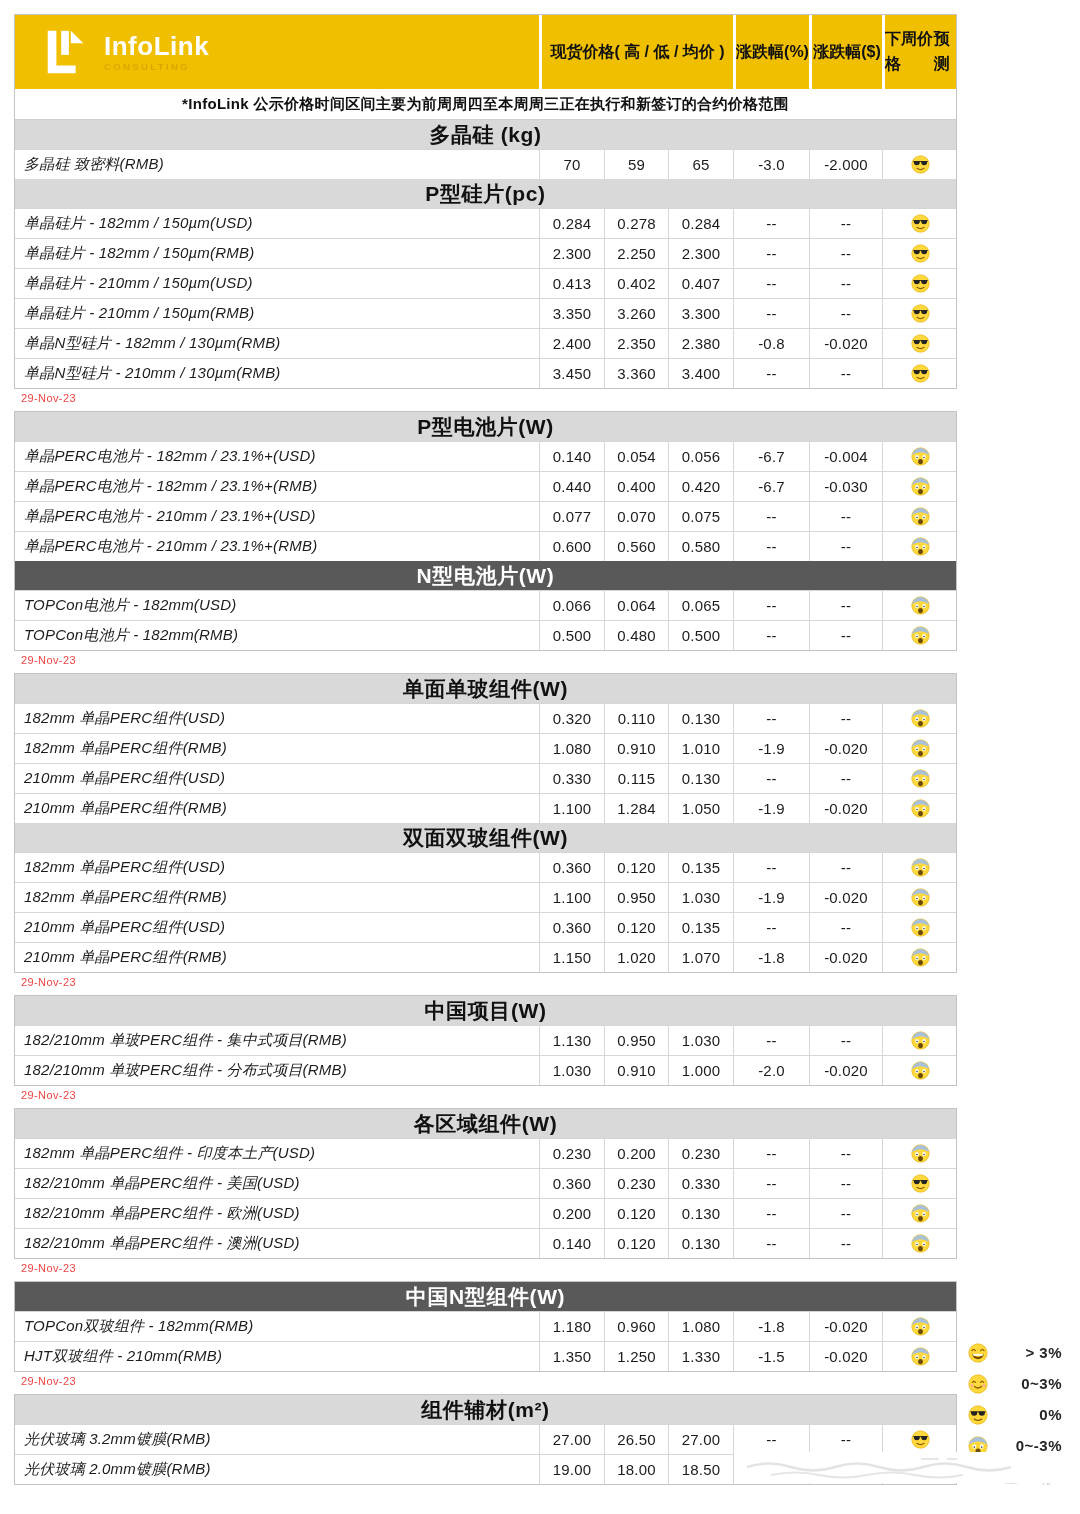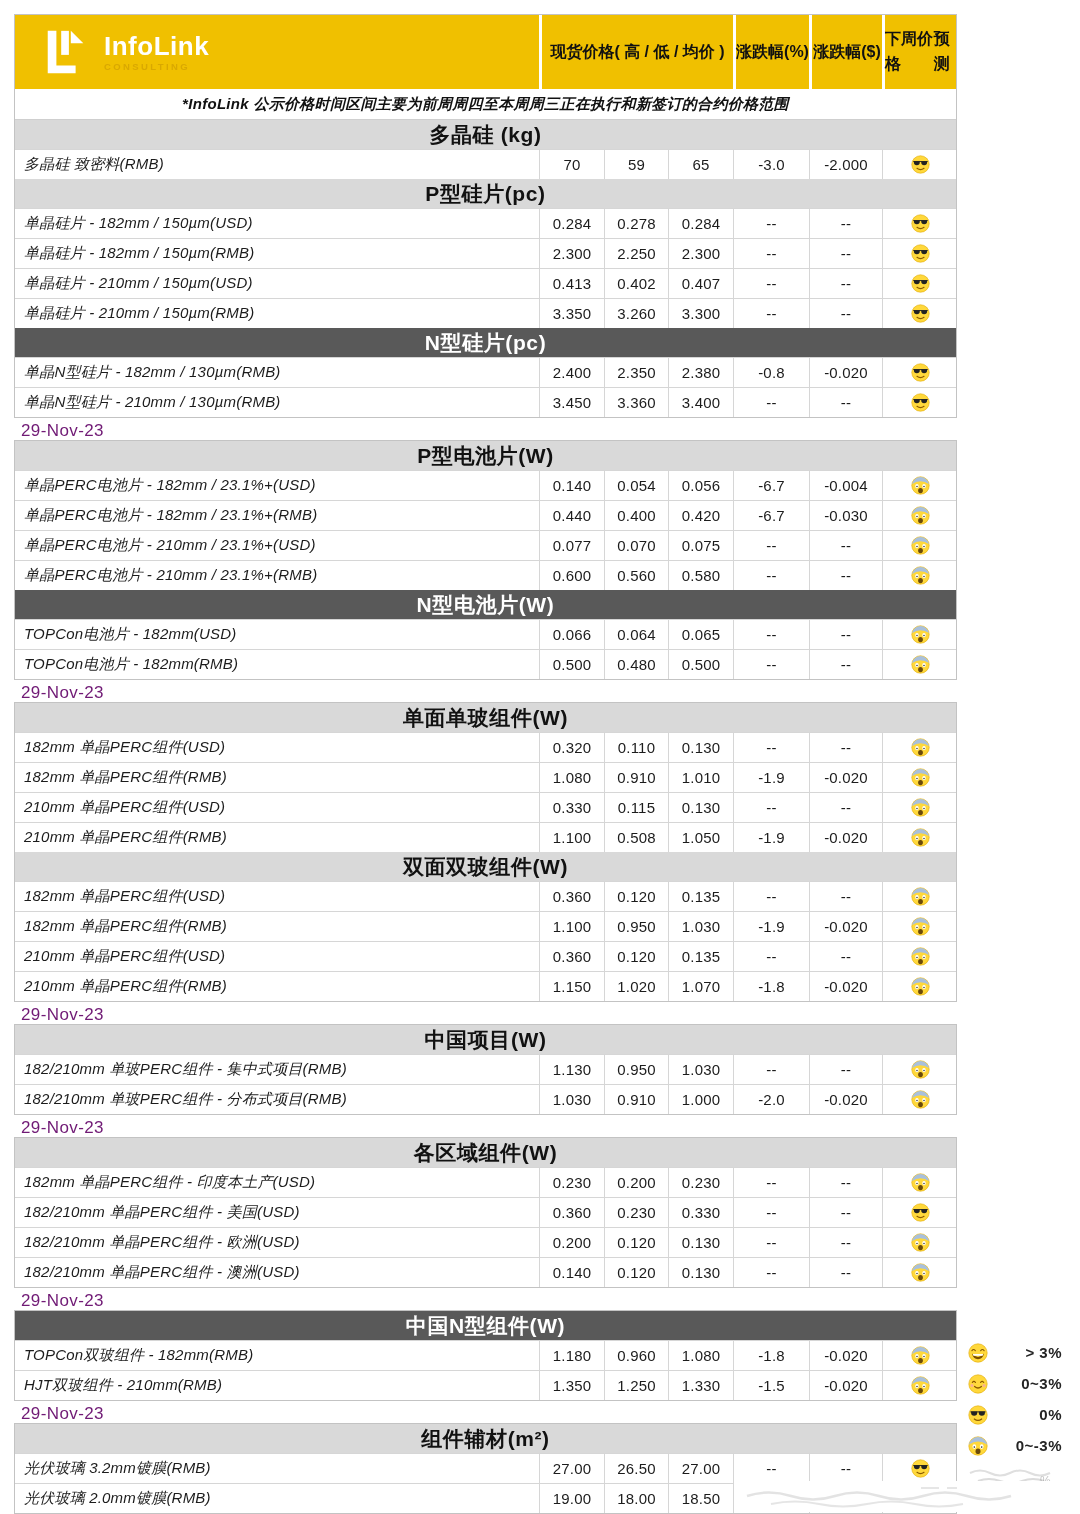--- a/index.html
+++ b/index.html
@@ -12,32 +12,32 @@
   .block.rel{position:relative;}
   
   .masthead{display:grid;grid-template-columns:524px 194px 76px 73px 76px;height:74px;background:#F0C000;}
   .mh{display:flex;flex-direction:row;justify-content:center;align-items:center;
       font-weight:bold;color:#111;font-size:16px;line-height:1.55;box-sizing:border-box;}
   .mh + .mh{border-left:3px solid #ffffff;}
   .logo-cell{flex-direction:row;justify-content:flex-start;align-items:center;padding-left:26px;gap:13px;}
   .brand-name{color:#ffffff;font-size:26px;font-weight:bold;letter-spacing:.5px;line-height:1;}
   .consulting{color:#D9A800;font-size:9.5px;letter-spacing:2.4px;font-weight:bold;margin-top:3px;line-height:1;}
   .note{height:30px;display:flex;align-items:center;justify-content:center;font-weight:bold;
-        font-size:15px;color:#111;border-bottom:1px solid #cfcfcf;letter-spacing:.3px;font-style:italic;}
+        font-size:15px;color:#111;border-bottom:1px solid #cfcfcf;letter-spacing:.3px;}
   
   .sec{height:29px;display:flex;align-items:center;justify-content:center;font-weight:bold;
        font-size:21px;background:#D9D9D9;color:#111;letter-spacing:.6px;}
   .sec.dark{background:#595959;color:#ffffff;}
   .row{display:grid;grid-template-columns:524px 65px 64px 65px 76px 73px 76px;height:29px;border-top:1px solid #d6d6d6;}
   .row > div{display:flex;align-items:center;justify-content:center;font-size:15px;color:#1c1c1c;
              border-left:1px solid #d6d6d6;letter-spacing:.2px;overflow:hidden;}
   .row > div:first-child{justify-content:flex-start;padding-left:9px;border-left:none;font-style:italic;}
   .neg{color:#DD4A4A;}
   .dash{color:#3c3c3c;}
-  .date{height:22px;padding:3px 0 0 7px;font-size:17px;color:#701a75;letter-spacing:.4px;box-sizing:border-box;}
+  .date{height:22px;padding:3px 0 0 7px;font-size:11px;color:#ef4444;letter-spacing:.4px;box-sizing:border-box;}
   .emo{width:19px;height:19px;display:block;}
   
   .legend{position:absolute;left:958px;top:1337px;width:104px;z-index:2;}
   .legend-row{display:flex;align-items:center;height:31px;}
   .legend-icon{width:20px;height:20px;margin-left:10px;flex:0 0 auto;}
   .legend-icon .emo{width:20px;height:20px;}
   .legend-label{flex:1;text-align:right;font-size:15px;font-weight:bold;color:#242424;letter-spacing:.5px;}
   .legend-erased{width:92px;height:26px;margin-left:8px;}
   
   .whiteout{position:absolute;left:719px;top:57px;width:318px;height:31px;background:#ffffff;z-index:3;}
@@ -158,21 +158,20 @@
         <div>
           <svg class="emo" viewBox="0 0 20 20">
     <circle cx="10" cy="10" r="9.2" fill="#FFD83B" stroke="#E0A800" stroke-width="0.6"></circle>
     <path d="M2.4 6.9 h15.2" stroke="#222" stroke-width="1"></path>
     <path d="M3.1 6.6 h6.1 v1.5 a3.05 2.6 0 0 1 -6.1 0 z" fill="#222"></path>
     <path d="M10.8 6.6 h6.1 v1.5 a3.05 2.6 0 0 1 -6.1 0 z" fill="#222"></path>
     <path d="M6.3 14 q3.7 2.8 7.4 0" stroke="#8a5a00" stroke-width="1.2" fill="none" stroke-linecap="round"></path>
   </svg>
         </div>
       </div>
-      <div class="sec dark">N型硅片(pc)</div>
       <div class="row">
         <div>单晶N型硅片 - 182mm / 130µm(RMB)</div>
         <div>2.400</div>
         <div>2.350</div>
         <div>2.380</div>
         <div class="neg">-0.8</div>
         <div class="neg">-0.020</div>
         <div>
           <svg class="emo" viewBox="0 0 20 20">
     <circle cx="10" cy="10" r="9.2" fill="#FFD83B" stroke="#E0A800" stroke-width="0.6"></circle>
@@ -376,21 +375,21 @@
     <ellipse cx="13.7" cy="10.6" rx="1.8" ry="2.3" fill="#ffffff"></ellipse>
     <circle cx="6.3" cy="11.1" r="0.8" fill="#333"></circle>
     <circle cx="13.7" cy="11.1" r="0.8" fill="#333"></circle>
     <ellipse cx="10" cy="15.3" rx="2.5" ry="2.8" fill="#6b4a0a"></ellipse>
   </svg>
         </div>
       </div>
       <div class="row">
         <div>210mm 单晶PERC组件(RMB)</div>
         <div>1.100</div>
-        <div>0.508</div>
+        <div>1.284</div>
         <div>1.050</div>
         <div class="neg">-1.9</div>
         <div class="neg">-0.020</div>
         <div>
           <svg class="emo" viewBox="0 0 20 20">
     <circle cx="10" cy="10" r="9.2" fill="#FFD83B" stroke="#E0A800" stroke-width="0.6"></circle>
     <path d="M1 8.4 a9.2 9.2 0 0 1 18 0 q-4.5 -2.8 -9 -2.8 t-9 2.8 z" fill="#A9C0DB"></path>
     <ellipse cx="6.3" cy="10.6" rx="1.8" ry="2.3" fill="#ffffff"></ellipse>
     <ellipse cx="13.7" cy="10.6" rx="1.8" ry="2.3" fill="#ffffff"></ellipse>
     <circle cx="6.3" cy="11.1" r="0.8" fill="#333"></circle>

